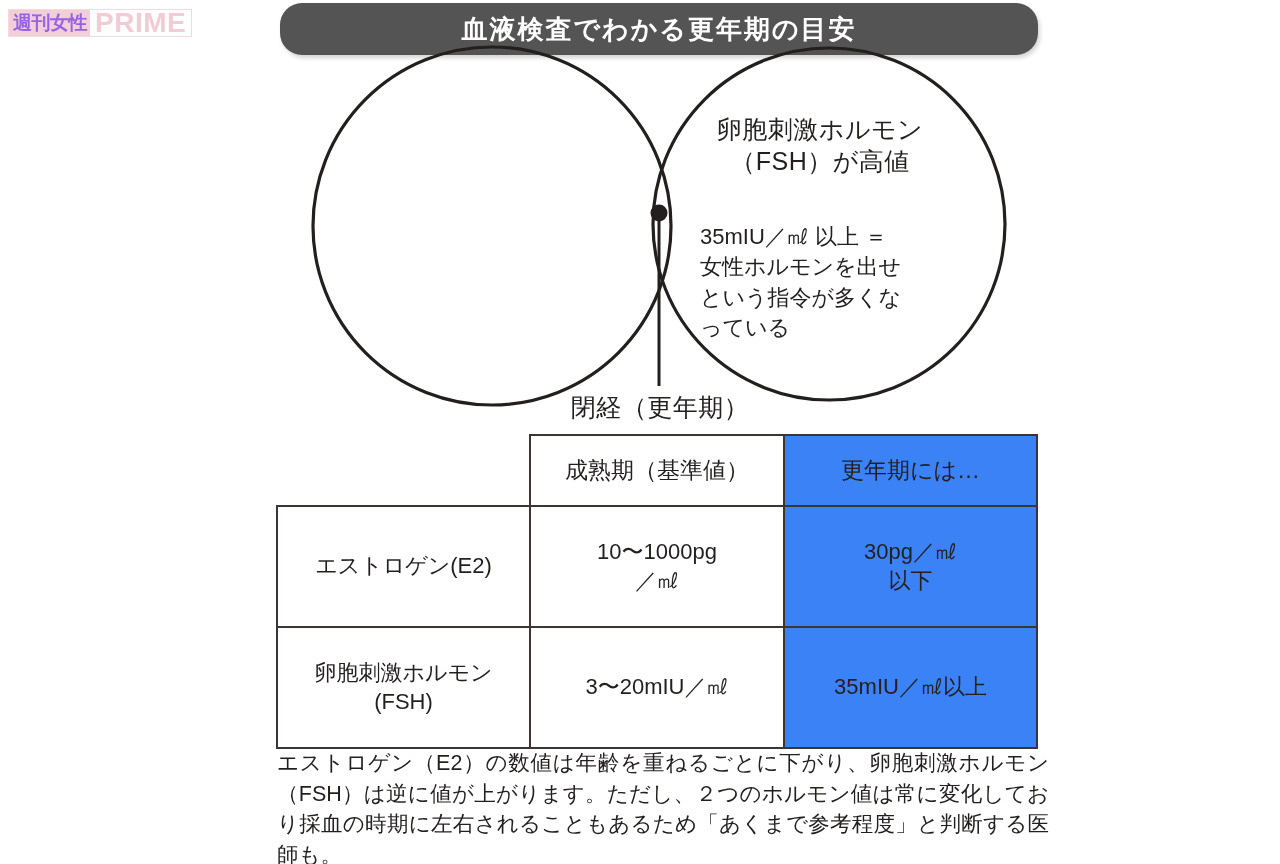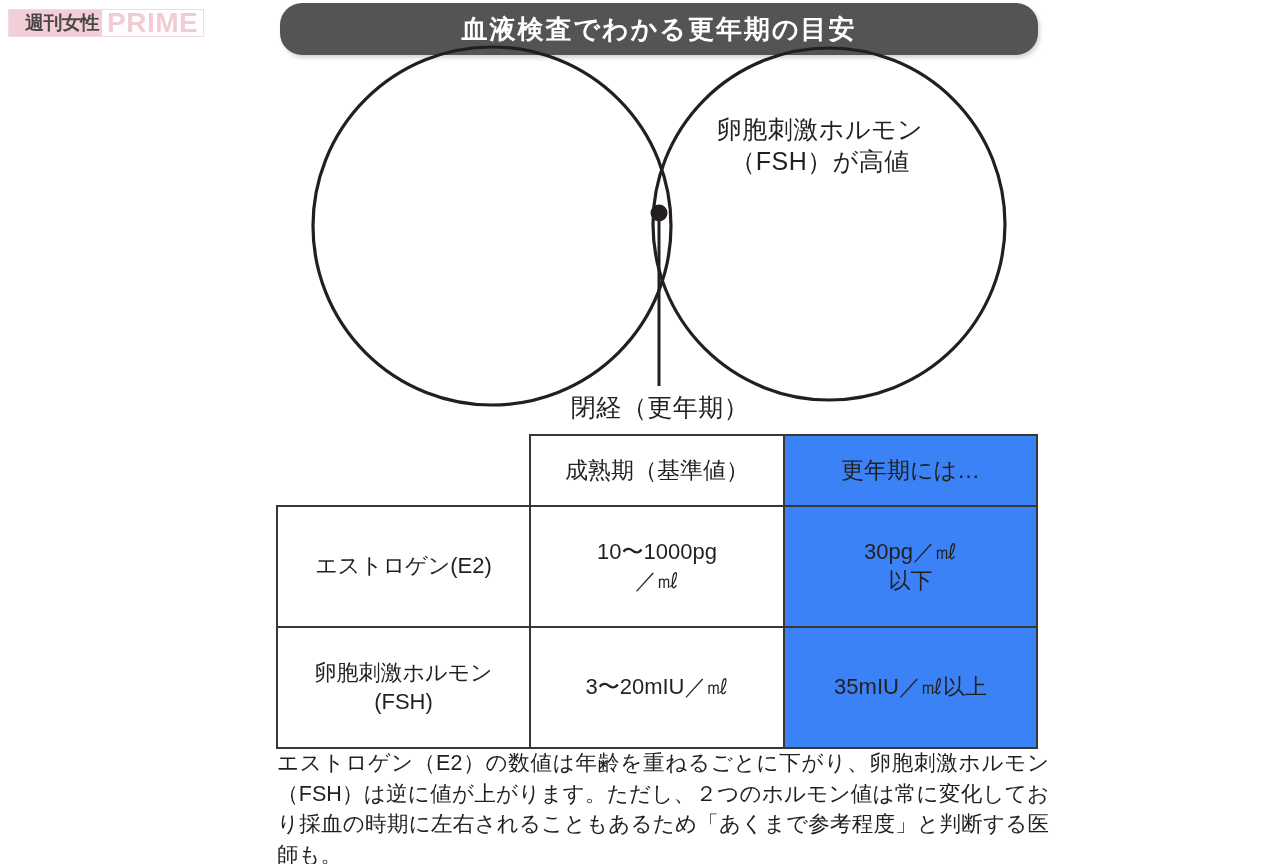--- a/index.html
+++ b/index.html
@@ -29,24 +29,24 @@
     display: flex;
     align-items: stretch;
     border: 1px solid #f0cdd5;
     background: #ffffff;
     opacity: .72;
     height: 28px;
     box-sizing: border-box;
   }
   #logo .jp {
     background: #eebcc7;
-    color: #000000;
+    color: #6d28d9;
     font-size: 19px;
     line-height: 26px;
-    padding: 0 3px 0 16px;
+    padding: 0 3px 0 4px;
     letter-spacing: -0.5px;
     font-weight: 700;
     white-space: nowrap;
   }
   #logo .en {
     color: #eeb9c5;
     font-size: 28px;
     line-height: 26px;
     padding: 0 5px 0 5px;
     font-weight: 600;
@@ -188,20 +188,24 @@
 
   <svg id="venn" viewBox="0 0 1280 440" xmlns="http://www.w3.org/2000/svg">
     <circle cx="492" cy="226" r="179" fill="none" stroke="#231f1e" stroke-width="3.2"></circle>
     <circle cx="829" cy="224" r="176" fill="none" stroke="#231f1e" stroke-width="3.2"></circle>
     <line x1="659" y1="213" x2="659" y2="386" stroke="#231f1e" stroke-width="3"></line>
     <circle cx="659" cy="213" r="8.5" fill="#231f1e"></circle>
   </svg>
 
   <div class="venn-text" id="right-heading">卵胞刺激ホルモン
 （FSH）が高値</div>
+  <div class="venn-text" id="right-body">35mIU／㎖ 以上 ＝
+女性ホルモンを出せ
+という指令が多くな
+っている</div>
   <div class="venn-text" id="menopause-label">閉経（更年期）</div>
 
   <table id="data-table">
     <colgroup>
         <col class="c0">
         <col class="c1">
         <col class="c2">
       </colgroup>
     <tbody>
       <tr class="head">

